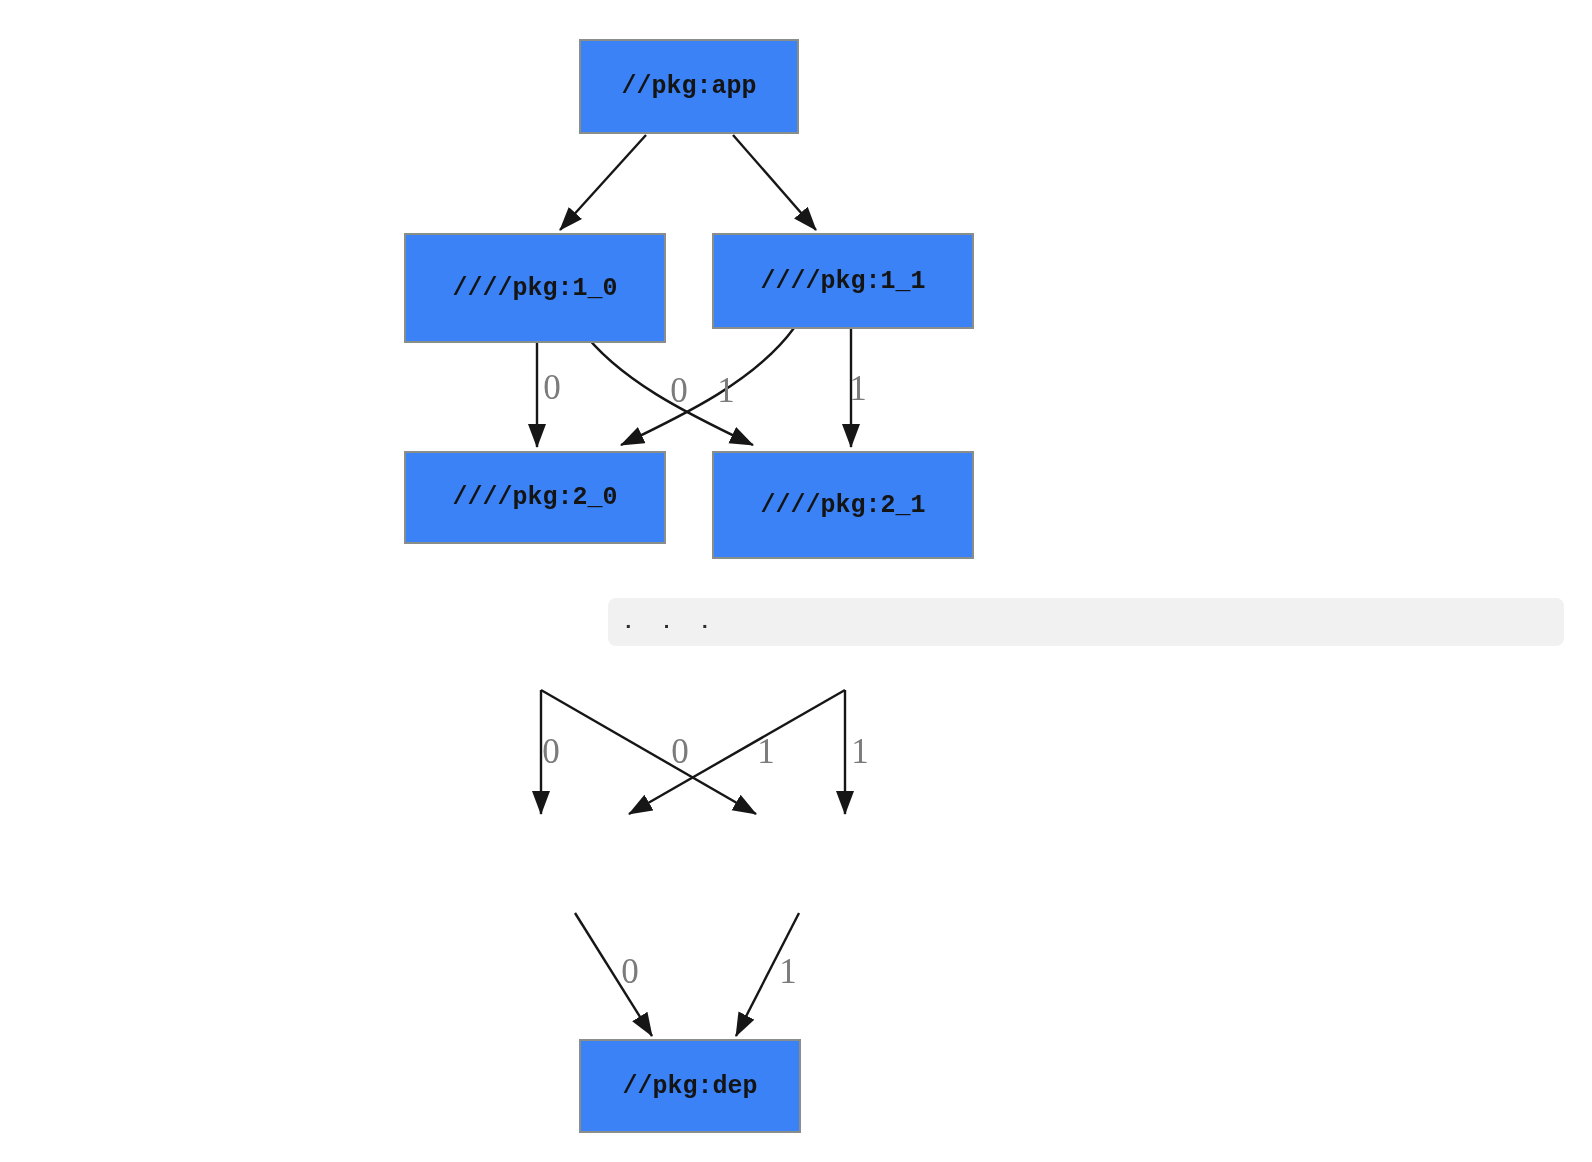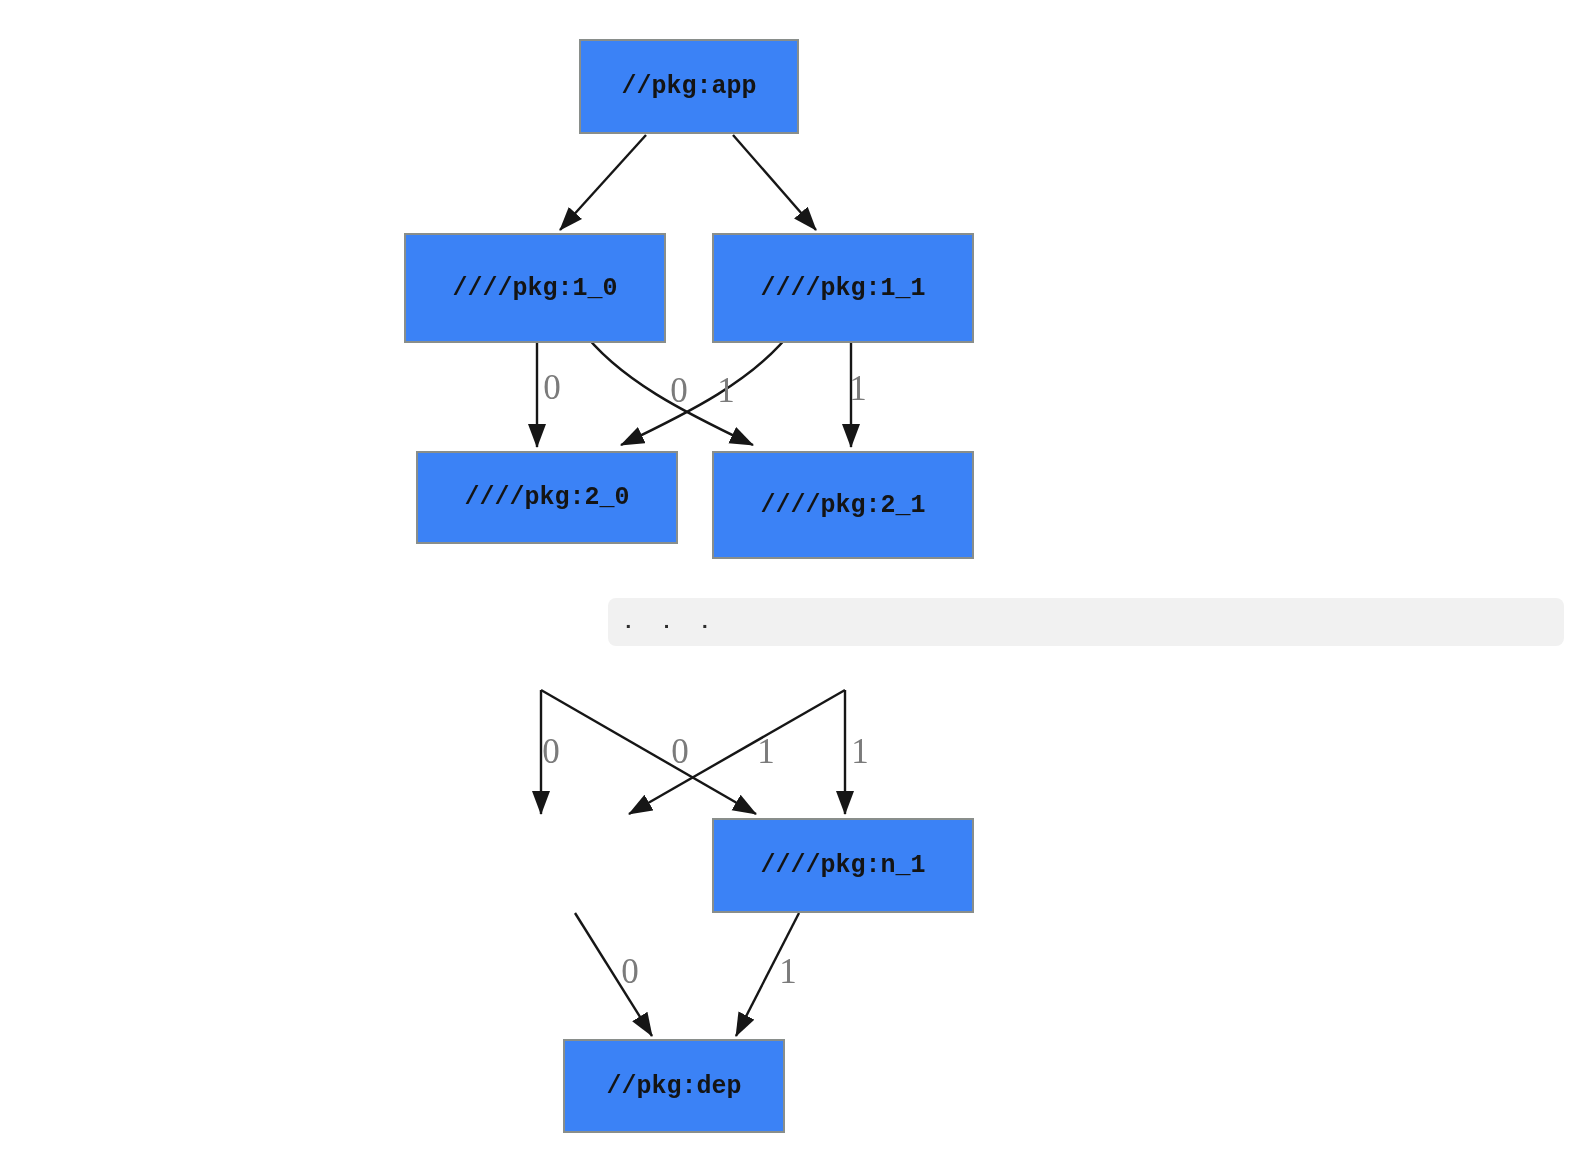--- a/index.html
+++ b/index.html
@@ -55,26 +55,26 @@
     font-weight:bold;
     font-size:21px;
     color:#2E2E2E;
     padding-left:14px;
     word-spacing:13px;
     white-space:pre;
   }
   
   .n-app  { left:579px;  top:39px;   width:220px; height:95px; }
   .n-1_0  { left:404px;  top:233px;  width:262px; height:110px; }
-  .n-1_1  { left:712px;  top:233px;  width:262px; height:110px; }
-  .n-2_0  { left:404px;  top:451px;  width:262px; height:93px;margin-left:12px; }
+  .n-1_1  { left:712px;  top:233px;  width:262px; height:96px; }
+  .n-2_0  { left:404px;  top:451px;  width:262px; height:93px; }
   .n-2_1  { left:712px;  top:451px;  width:262px; height:108px; }
   .n-n_0  { left:404px;  top:818px;  width:262px; height:95px; }
   .n-n_1  { left:712px;  top:818px;  width:262px; height:95px; }
-  .n-dep  { left:563px;  top:1039px; width:222px; height:94px; }
+  .n-dep  { left:579px;  top:1039px; width:222px; height:94px; }
 </style>
 </head>
 <body>
 
 <div class="canvas">
 
   <svg class="edges" viewBox="0 0 1592 1162" xmlns="http://www.w3.org/2000/svg">
     <defs>
       <marker id="arrow" markerUnits="userSpaceOnUse" markerWidth="26" markerHeight="20" refX="23" refY="9" orient="auto">
         <path d="M0,0 L24,9 L0,18 z" fill="#161616"></path>
@@ -105,23 +105,20 @@
     </div>
   <div class="node n-1_1">
       <span>////pkg:1_1</span>
     </div>
   <div class="node n-2_0">
       <span>////pkg:2_0</span>
     </div>
   <div class="node n-2_1">
       <span>////pkg:2_1</span>
     </div>
-  <div class="node n-n_1">
-      <span>////pkg:n_1</span>
-    </div>
   <div class="node n-dep">
       <span>//pkg:dep</span>
     </div>
 
   <div class="band">
     <span>. . .</span>
   </div>
 
   <span class="elabel" style="left:552px; top:387px;">0</span>
   <span class="elabel" style="left:679px; top:390px;">0</span>

